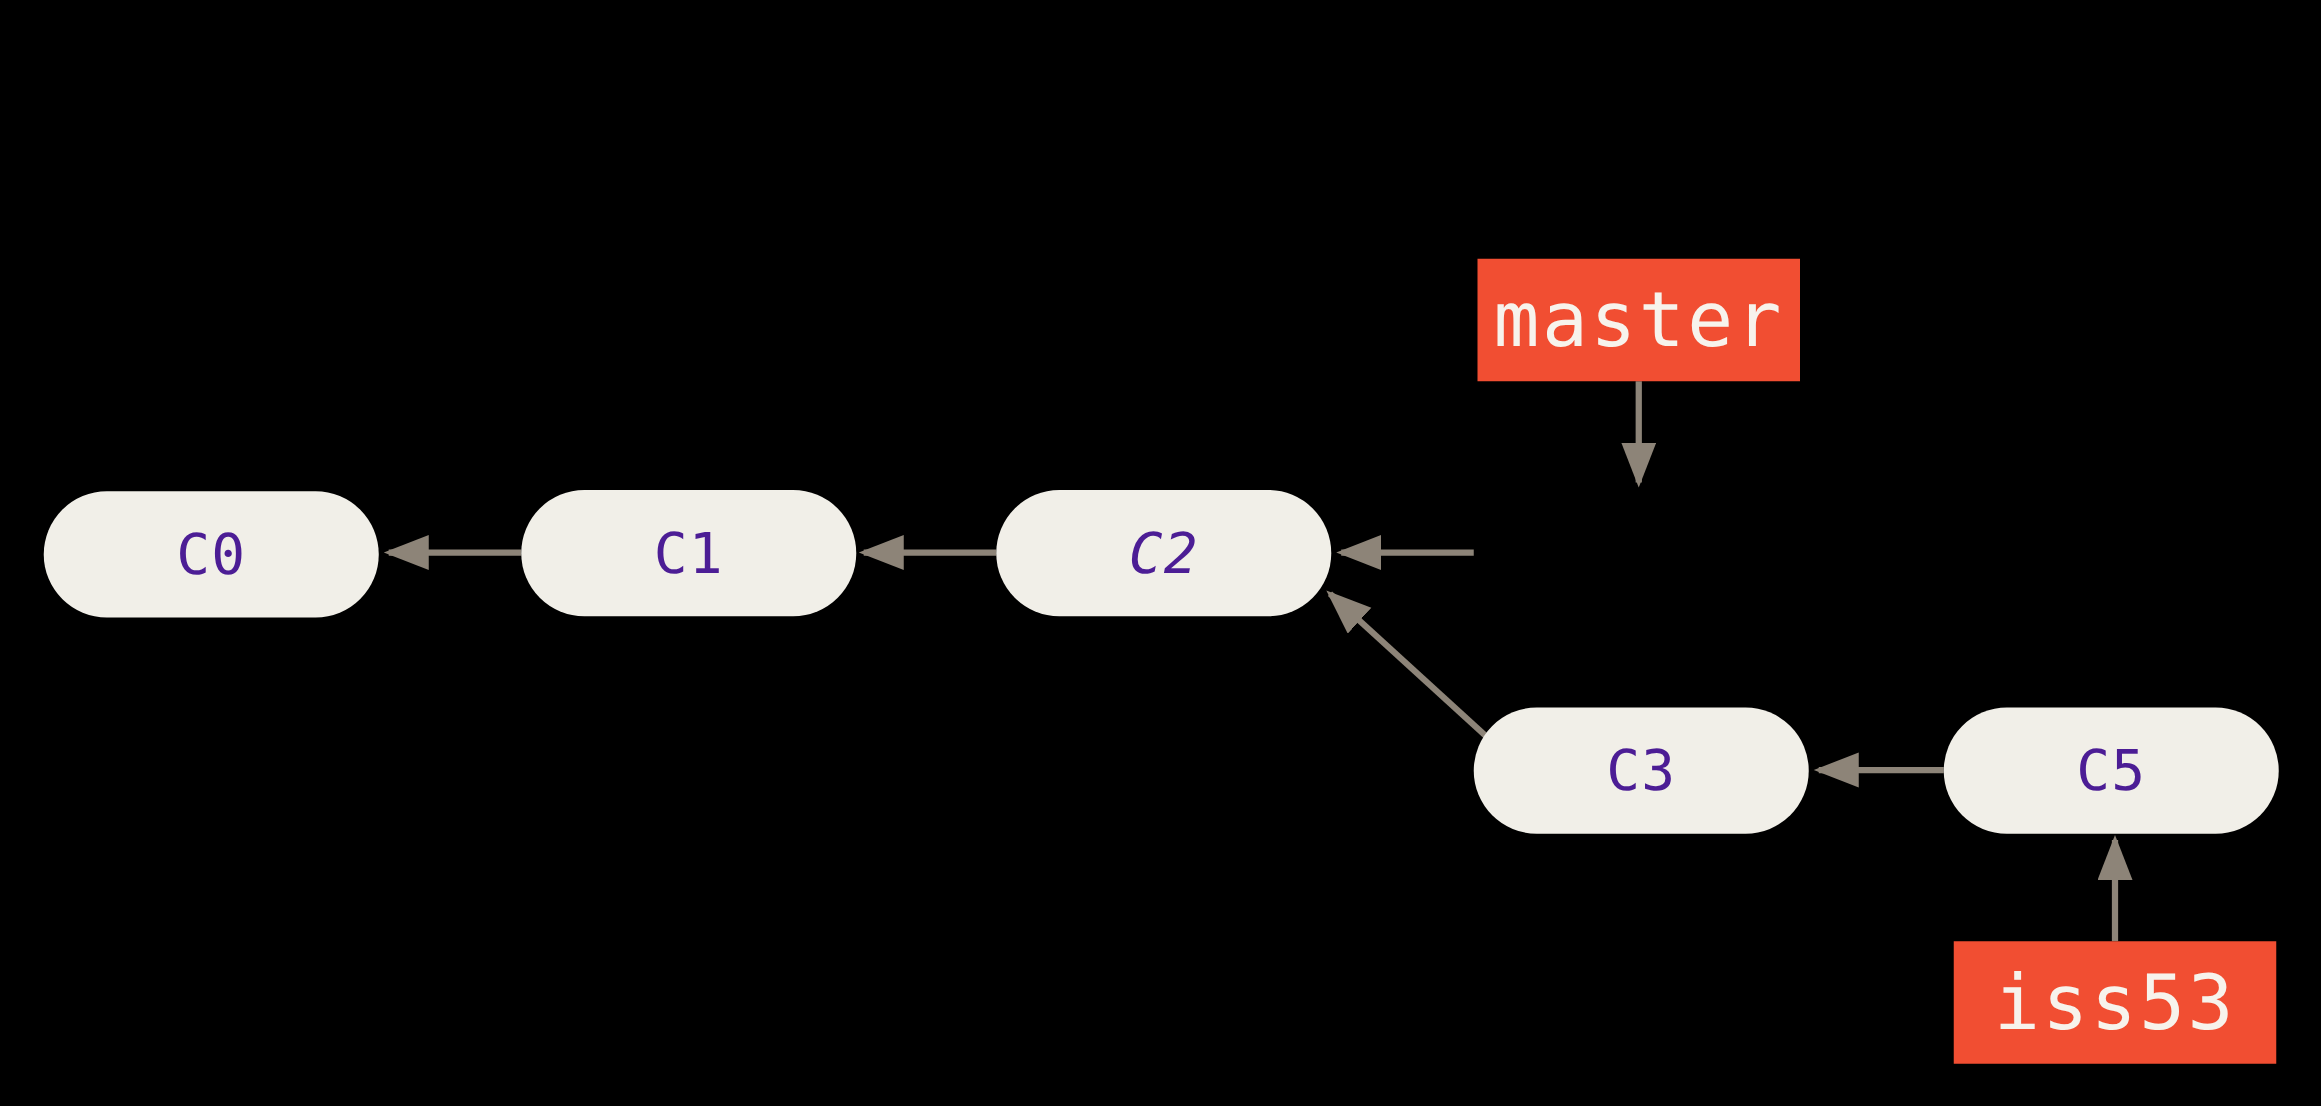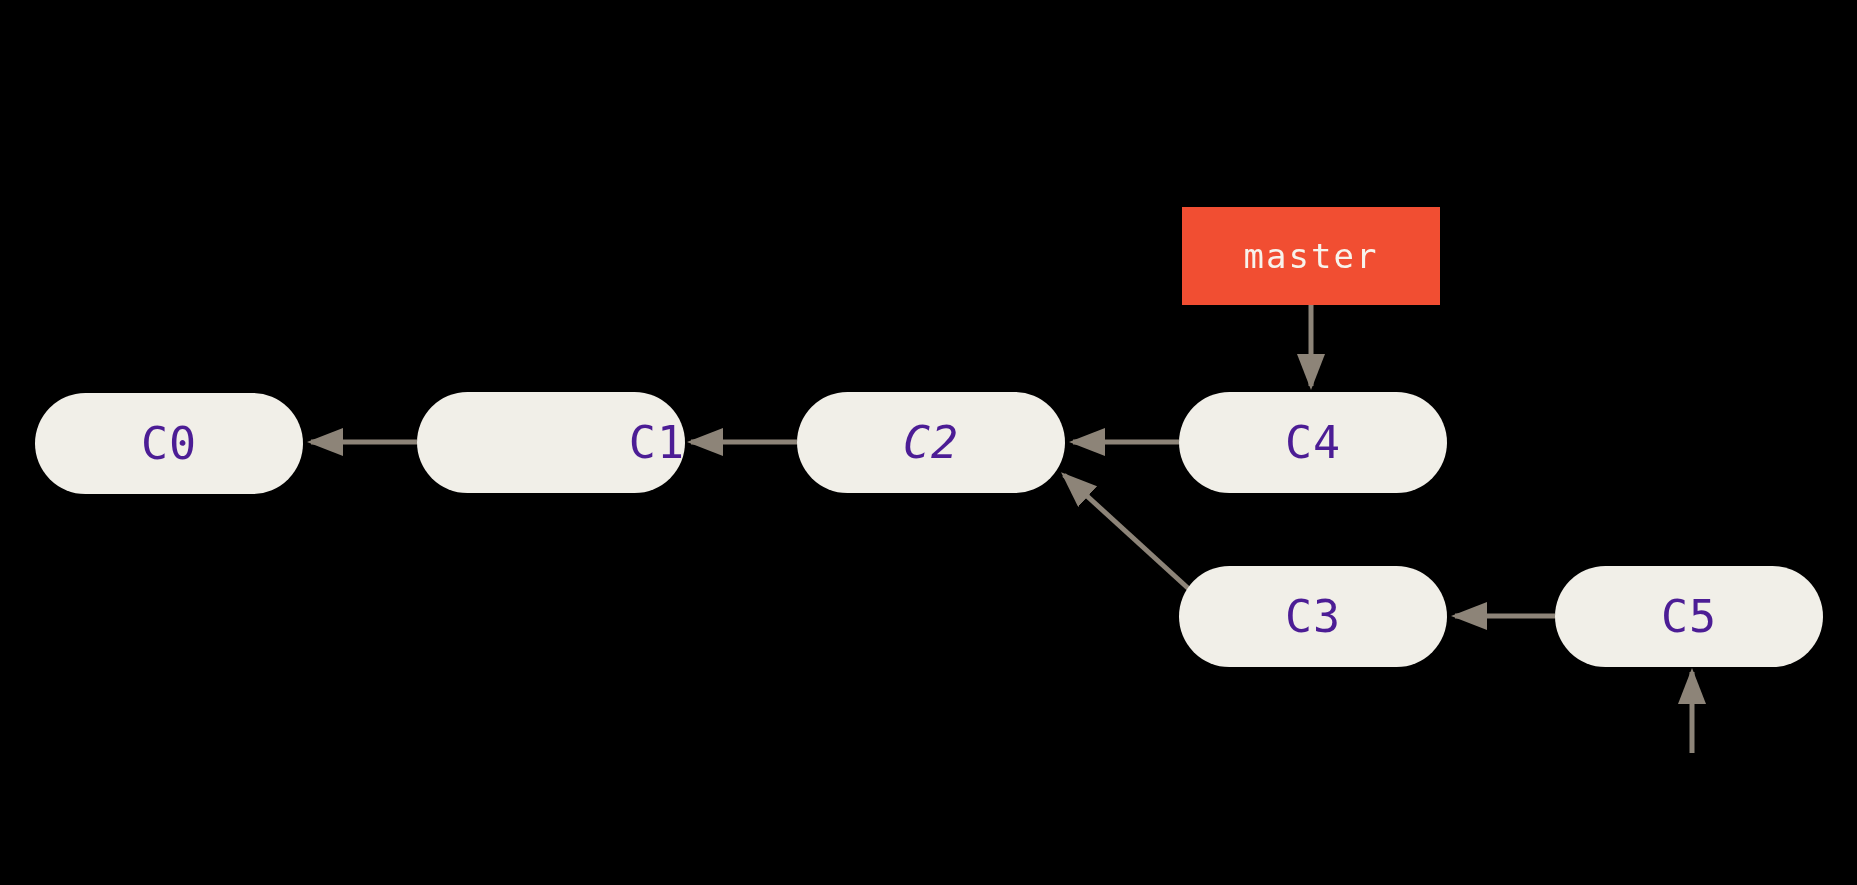--- a/index.html
+++ b/index.html
@@ -41,27 +41,27 @@
     letter-spacing: 1px;
   }
   .branch-label {
     position: absolute;
     width: 258px;
     height: 98px;
     background: #f14e32;
     display: flex;
     align-items: center;
     justify-content: center;
-    font-size: 34px;
+    font-size: 61px;
     color: #f7f3ec;
     letter-spacing: 2px;
   }
   
   .pos-c0 { left: 35px;   top: 393px; }
-  .pos-c1 { left: 417px;  top: 392px; justify-content: flex-end; }
+  .pos-c1 { left: 417px;  top: 392px; }
   .pos-c2 { left: 797px;  top: 392px; font-style: italic; }
   .pos-c4 { left: 1179px; top: 392px; }
   .pos-c3 { left: 1179px; top: 566px; justify-content: center; }
   .pos-c5 { left: 1555px; top: 566px; }
   .pos-master { left: 1182px; top: 207px; }
   .pos-iss53  { left: 1563px; top: 753px; }
 </style>
 </head>
 <body>
 
@@ -84,27 +84,27 @@
 
   <div class="commit-node pos-c0">
     <span>C0</span>
   </div>
   <div class="commit-node pos-c1">
     <span>C1</span>
   </div>
   <div class="commit-node pos-c2">
     <span>C2</span>
   </div>
-  <div class="commit-node pos-c4">
-    <span>C4</span>
-  </div>
   <div class="commit-node pos-c3">
     <span>C3</span>
   </div>
   <div class="commit-node pos-c5">
     <span>C5</span>
   </div>
 
   <div class="branch-label pos-master">
     <span>master</span>
   </div>
+  <div class="branch-label pos-iss53">
+    <span>iss53</span>
+  </div>
 
 </div>
 
 </body></html>

